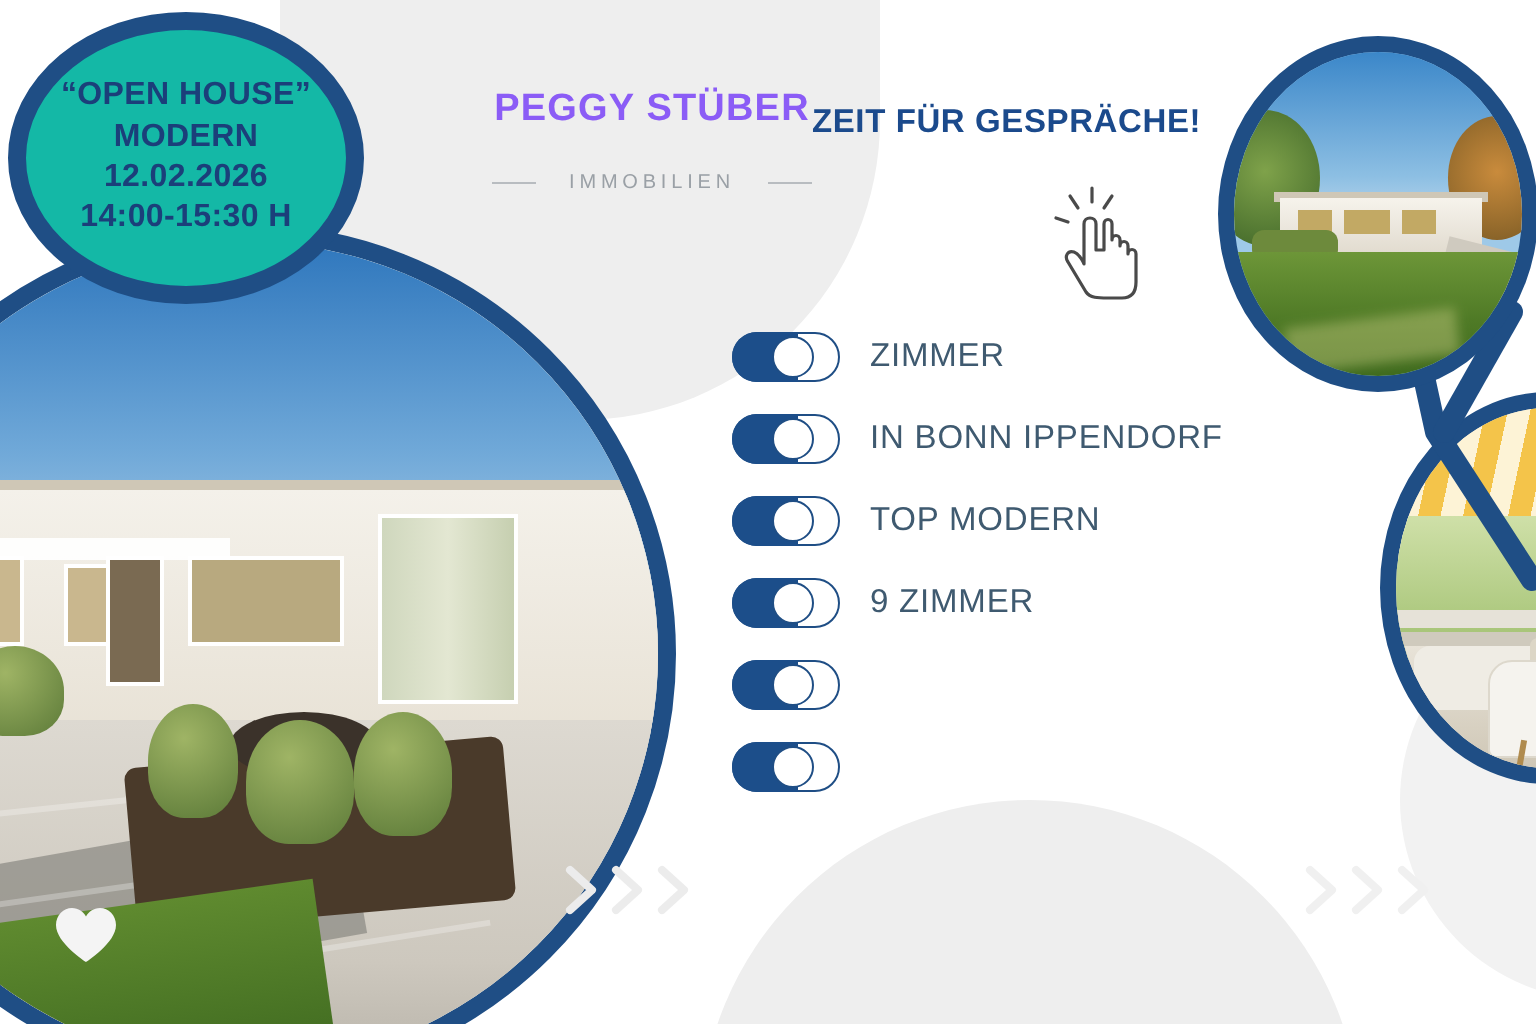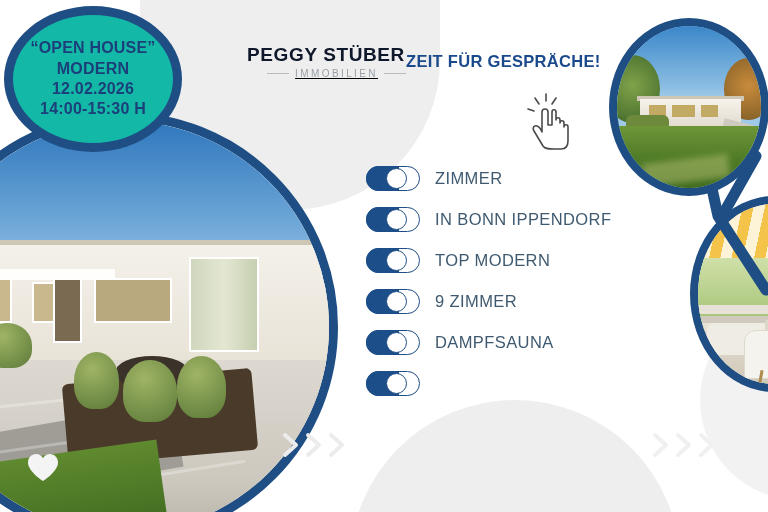--- a/index.html
+++ b/index.html
@@ -84,24 +84,24 @@
     letter-spacing:.2px;
   }
   .badge-line.l1{font-size:16px;}
   .badge-line.l2{font-size:16px;}
   .badge-line.l3{font-size:16px;}
   .badge-line.l4{font-size:16px;}
 
   
   .logo{position:absolute;left:246px;top:44px;width:160px;text-align:center;}
   .logo-name{
-    font-size:19px;font-weight:bold;color:#0f172a;letter-spacing:.6px;
+    font-size:19px;font-weight:bold;color:#8b5cf6;letter-spacing:.6px;
     white-space:nowrap;
   }
-  .logo-sub-row{display:flex;align-items:center;gap:6px;margin-top:2px;justify-content:flex-end;text-decoration:underline;}
+  .logo-sub-row{display:flex;align-items:center;gap:6px;margin-top:20px;justify-content:space-between;}
   .logo-rule{height:1px;background:#b8bcc0;flex:0 0 22px;}
   .logo-sub{font-size:10px;color:#9aa0a6;letter-spacing:2.4px;white-space:nowrap;}
 
   
   .headline{
     position:absolute;left:406px;top:52px;font-size:16.5px;font-weight:bold;
     color:#1b4a8c;letter-spacing:.3px;white-space:nowrap;
   }
 
   
@@ -294,21 +294,20 @@
         <div class="knob"></div>
       </div>
       <div class="feature-label">9 ZIMMER</div>
     </div>
 
     <div class="feature">
       <div class="toggle">
         <div class="fill"></div>
         <div class="knob"></div>
       </div>
-      <div class="feature-label">DAMPFSAUNA</div>
     </div>
 
     <div class="feature">
       <div class="toggle">
         <div class="fill"></div>
         <div class="knob"></div>
       </div>
     </div>
 
   </div>

